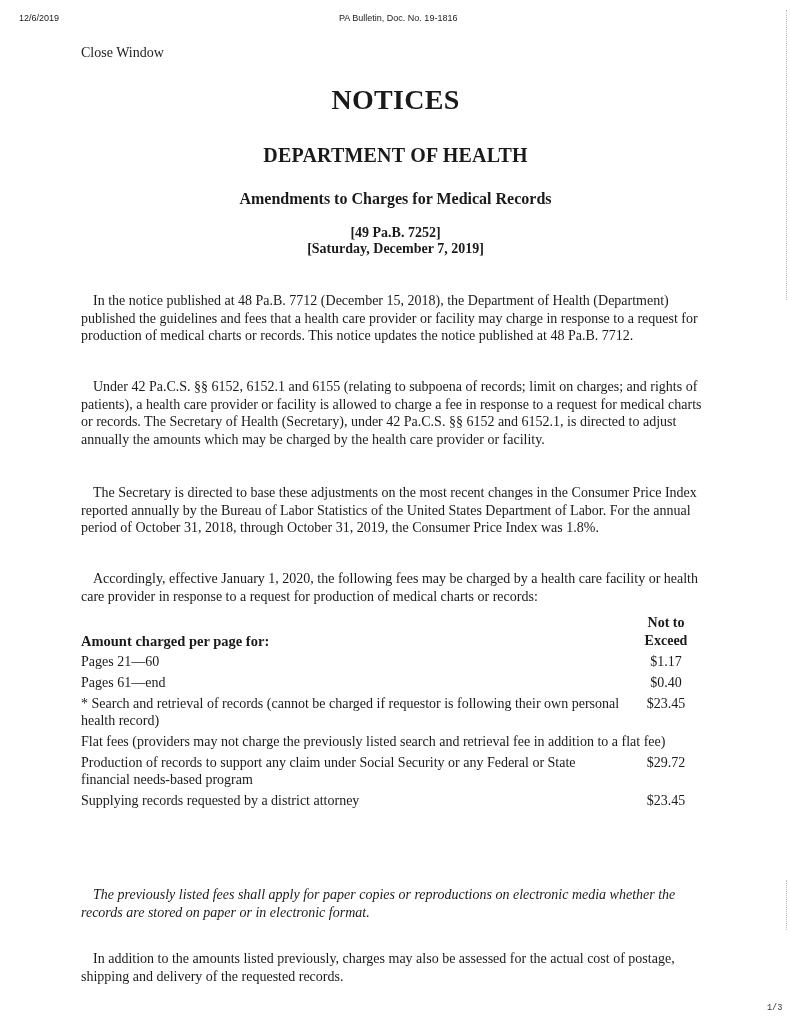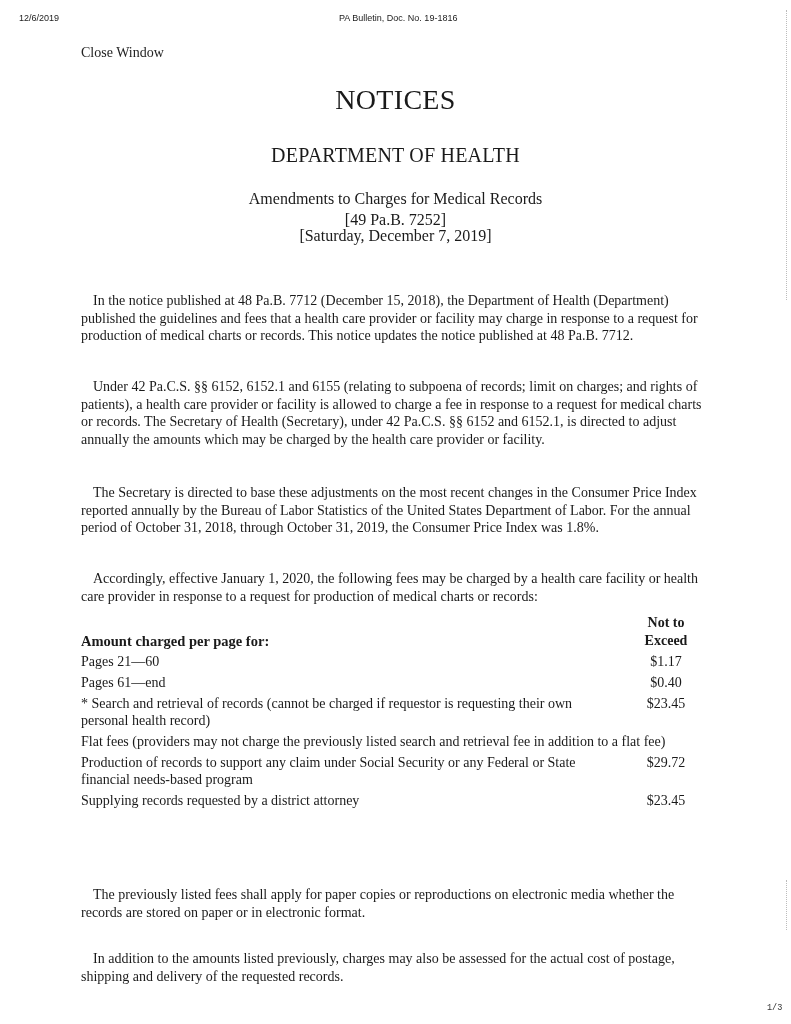--- a/index.html
+++ b/index.html
@@ -53,58 +53,58 @@
     top: 45px;
     font-size: 14px;
     color: #222;
     cursor: pointer;
   }
   .center {
     position: absolute;
     left: 0;
     width: 791px;
     text-align: center;
-    font-weight: normal;
+    font-weight: bold;
   }
   .notices-title {
     top: 84px;
     font-size: 28px;
     letter-spacing: 0.3px;
   }
   .dept-title {
     top: 144px;
     font-size: 20px;
     letter-spacing: 0.2px;
   }
   .sub-title {
     top: 190px;
     font-size: 16px;
   }
   .citation {
-    top: 212px;
-    font-size: 16px;
+    top: 225px;
+    font-size: 14px;
     line-height: 16px;
   }
   .body-text {
     position: absolute;
     left: 73px;
     width: 635px;
     font-size: 14px;
     line-height: 17.5px;
     margin: 8px;
   }
   .body-text p {
     margin: 0;
     text-indent: 12px;
   }
   #p1 { top: 284px; }
   #p2 { top: 370px; }
   #p3 { top: 476px; }
   #p4 { top: 562px; }
-  #p5 { top: 878px; }
+  #p5 { top: 878px; font-style: italic; }
   #p6 { top: 942px; }
 
   .fee-table {
     position: absolute;
     left: 81px;
     top: 614px;
     width: 620px;
     font-size: 14px;
     border-collapse: collapse;
   }
@@ -195,21 +195,21 @@
   <tbody>
     <tr class="row">
       <td class="desc">Pages 21—60</td>
       <td class="amt">$1.17</td>
     </tr>
     <tr class="row">
       <td class="desc">Pages 61—end</td>
       <td class="amt">$0.40</td>
     </tr>
     <tr class="row">
-      <td class="desc">* Search and retrieval of records (cannot be charged if requestor is requesting their own personal health record)</td>
+      <td class="desc">* Search and retrieval of records (cannot be charged if requestor is following their own personal health record)</td>
       <td class="amt">$23.45</td>
     </tr>
     <tr class="row">
       <td class="desc" colspan="2">Flat fees (providers may not charge the previously listed search and retrieval fee in addition to a flat fee)</td>
     </tr>
     <tr class="row">
       <td class="desc">Production of records to support any claim under Social Security or any Federal or State financial needs-based program</td>
       <td class="amt">$29.72</td>
     </tr>
     <tr class="row">

